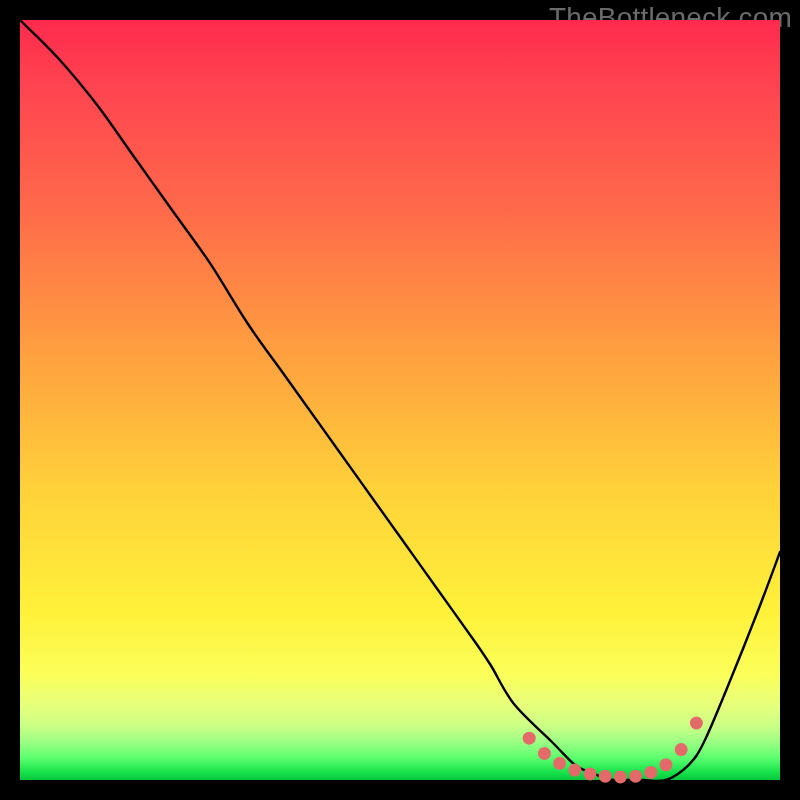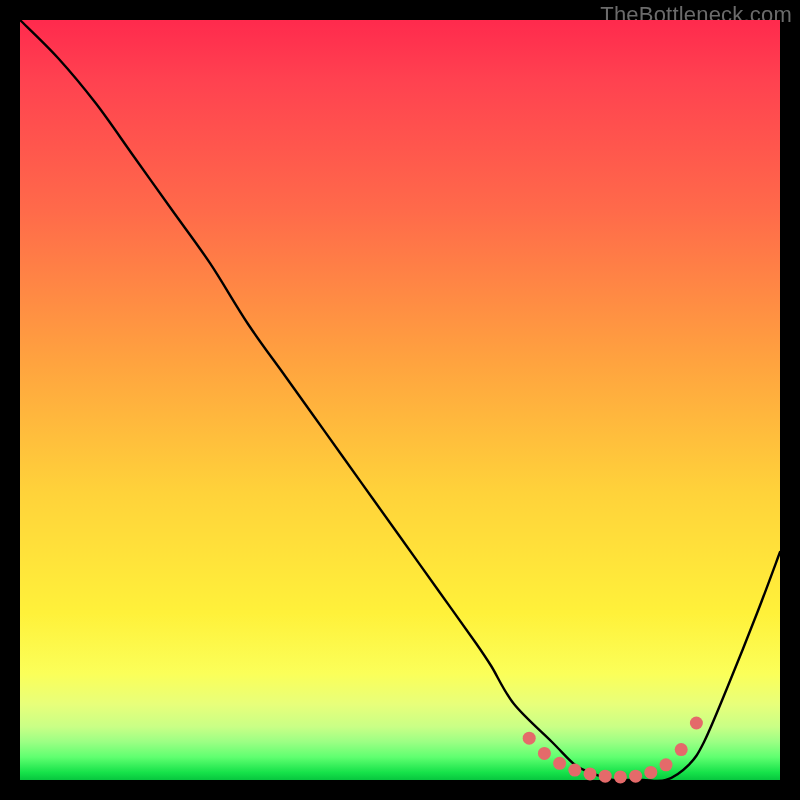--- a/index.html
+++ b/index.html
@@ -41,21 +41,21 @@
       #5fff70 97%,
       #16e24a 99%,
       #07c63e 100%
     );
   }
   .watermark {
     position: absolute;
     top: 2px;
     right: 8px;
     color: #6b6b6b;
-    font-size: 22px;
+    font-size: 28px;
     font-weight: 500;
     letter-spacing: 0.2px;
     user-select: none;
   }
   svg.curve {
     position: absolute;
     left: 0;
     top: 0;
     width: 760px;
     height: 760px;

